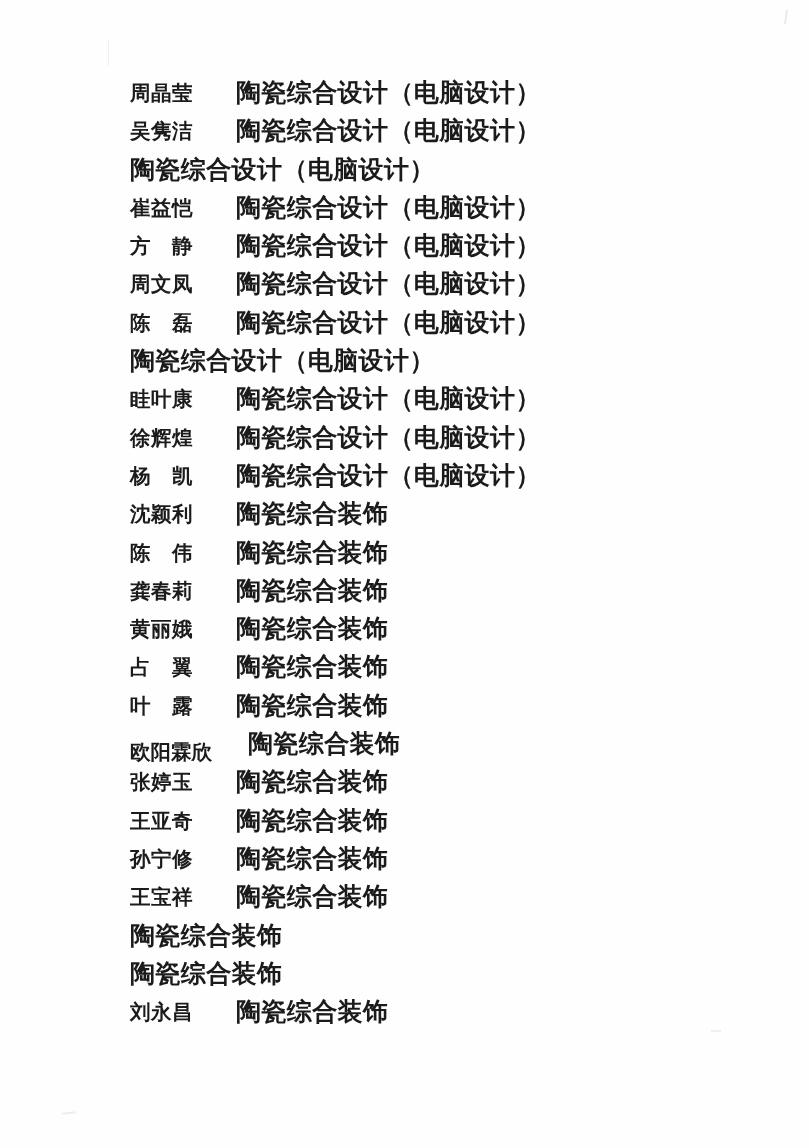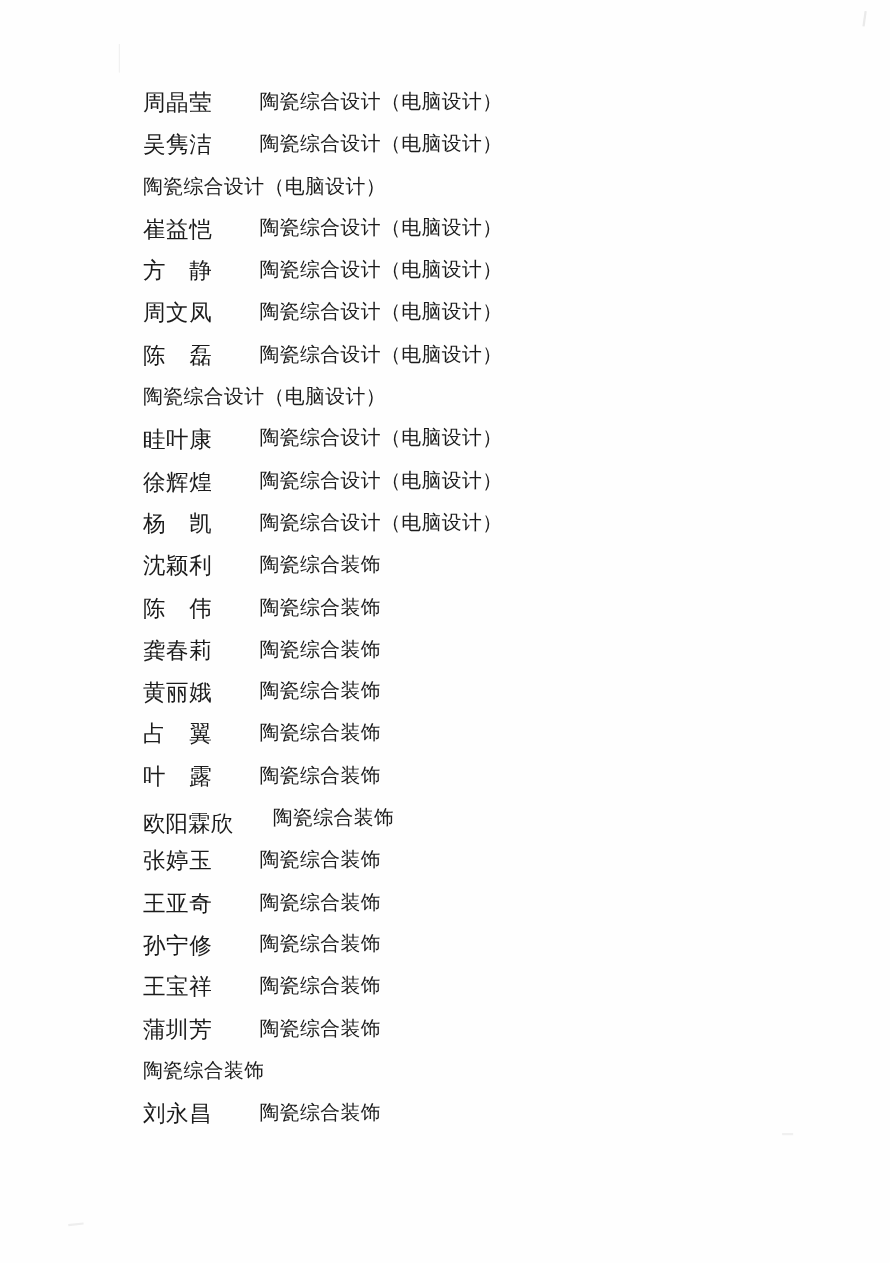--- a/index.html
+++ b/index.html
@@ -45,40 +45,41 @@
   }
 
   .doc-body {
     position: absolute;
     top: 74px;
     left: 130px;
     width: 560px;
   }
   .entry-row {
     display: flex;
-    align-items: center;
+    align-items: flex-start;
     height: 38.3px;
     line-height: 38.3px;
     white-space: nowrap;
+    font-weight: bold;
   }
   .name {
     width: 106px;
     flex: 0 0 106px;
     font-size: 20.5px;
     letter-spacing: 0.5px;
     color: #1b1b1b;
   }
   .name.wide {
     width: 118px;
     flex: 0 0 118px;
     letter-spacing: 0;
     margin-top: 8px;
   }
   .major {
-    font-size: 18px;
+    font-size: 25px;
     color: #1b1b1b;
     letter-spacing: 0.4px;
   }
 </style>
 </head>
 <body>
 
 <div class="page">
 
   <span class="scan-mark top-right"></span>
@@ -190,21 +191,20 @@
       <span class="name">孙宁修</span>
       <span class="major">陶瓷综合装饰</span>
     </div>
 
     <div class="entry-row">
       <span class="name">王宝祥</span>
       <span class="major">陶瓷综合装饰</span>
     </div>
 
     <div class="entry-row">
-      <span class="name">蒲圳芳</span>
       <span class="major">陶瓷综合装饰</span>
     </div>
 
     <div class="entry-row">
       <span class="major">陶瓷综合装饰</span>
     </div>
 
     <div class="entry-row">
       <span class="name">刘永昌</span>
       <span class="major">陶瓷综合装饰</span>

